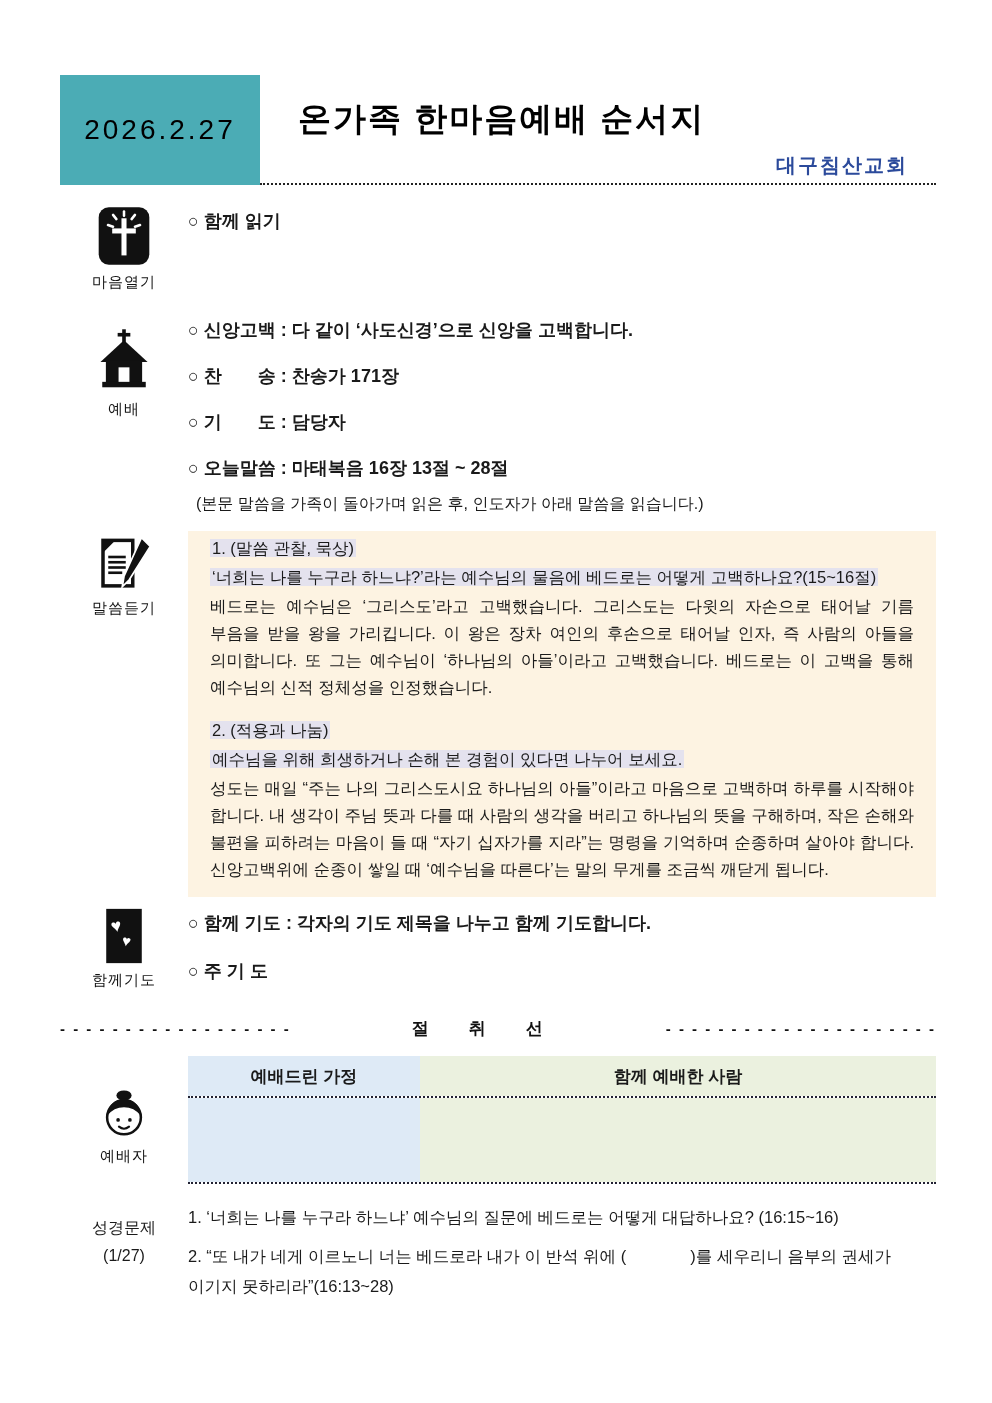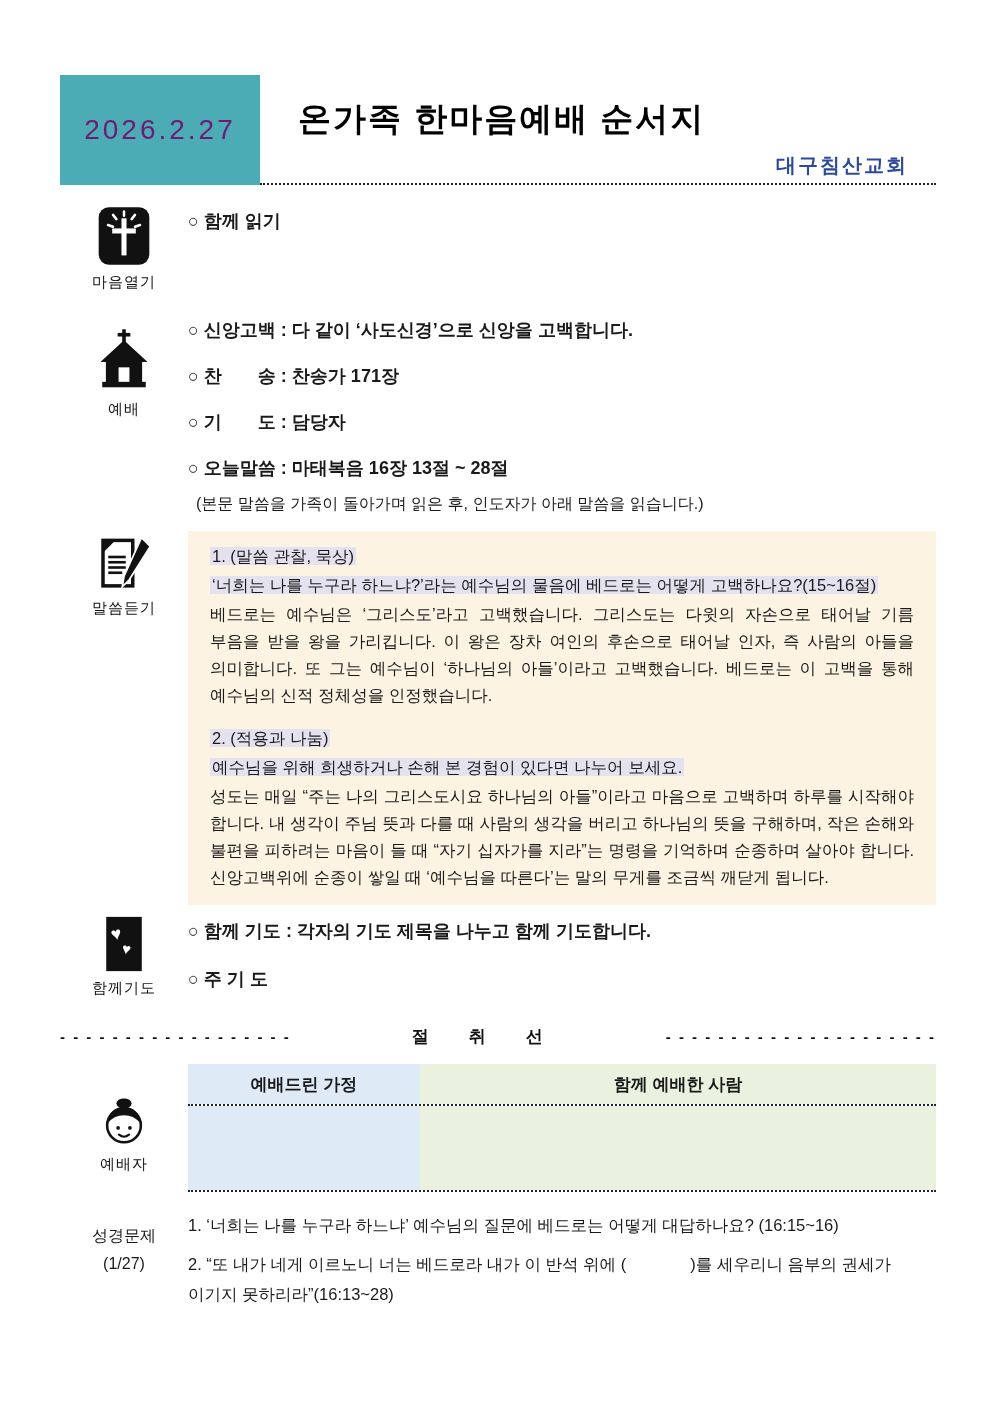--- a/index.html
+++ b/index.html
@@ -15,21 +15,21 @@
     margin: 0 auto;
     background: #ffffff;
     padding: 75px 56px 0 60px;
     overflow: hidden;
   }
   
   .header { display: flex; align-items: stretch; }
   .datebox {
     width: 200px; height: 110px;
     background: #4BACB5;
-    color: #701a75;
+    color: #000000;
     display: flex; align-items: center; justify-content: center;
     font-size: 28px; letter-spacing: 3px; font-weight: 400;
   }
   .header-right {
     flex: 1;
     display: flex; flex-direction: column; justify-content: flex-end;
     border-bottom: 2px dotted #222;
     padding: 0 28px 2px 38px;
   }
   .page-title {
@@ -58,21 +58,21 @@
   .sec-opening .quote { font-size: 18px; font-weight: bold; margin-top: 14px; }
   
   .sec-worship { margin-top: 26px; }
   .sec-worship .oline { margin-bottom: 22px; }
   .sec-worship .note { font-size: 16px; margin-top: -8px; padding-left: 8px; }
   .sec-worship .icon-col { padding-top: 10px; }
   
   .sec-listen { margin-top: 16px; }
   .sermon-box {
     background: #FDF3E2;
-    padding: 12px 22px 14px 22px;
+    padding: 4px 22px 14px 22px;
     font-size: 16.5px; line-height: 27px;
   }
   .hl { background: #E4E2EE; padding: 0 2px; }
   .q-title { margin-bottom: 2px; }
   .answer { text-align: justify; word-break: keep-all; }
   .box-gap { height: 16px; }
   .prayer {
     font-size: 16.5px; line-height: 28px; margin-top: 7px;
     text-align: justify; word-break: keep-all; white-space: pre-wrap;
   }

